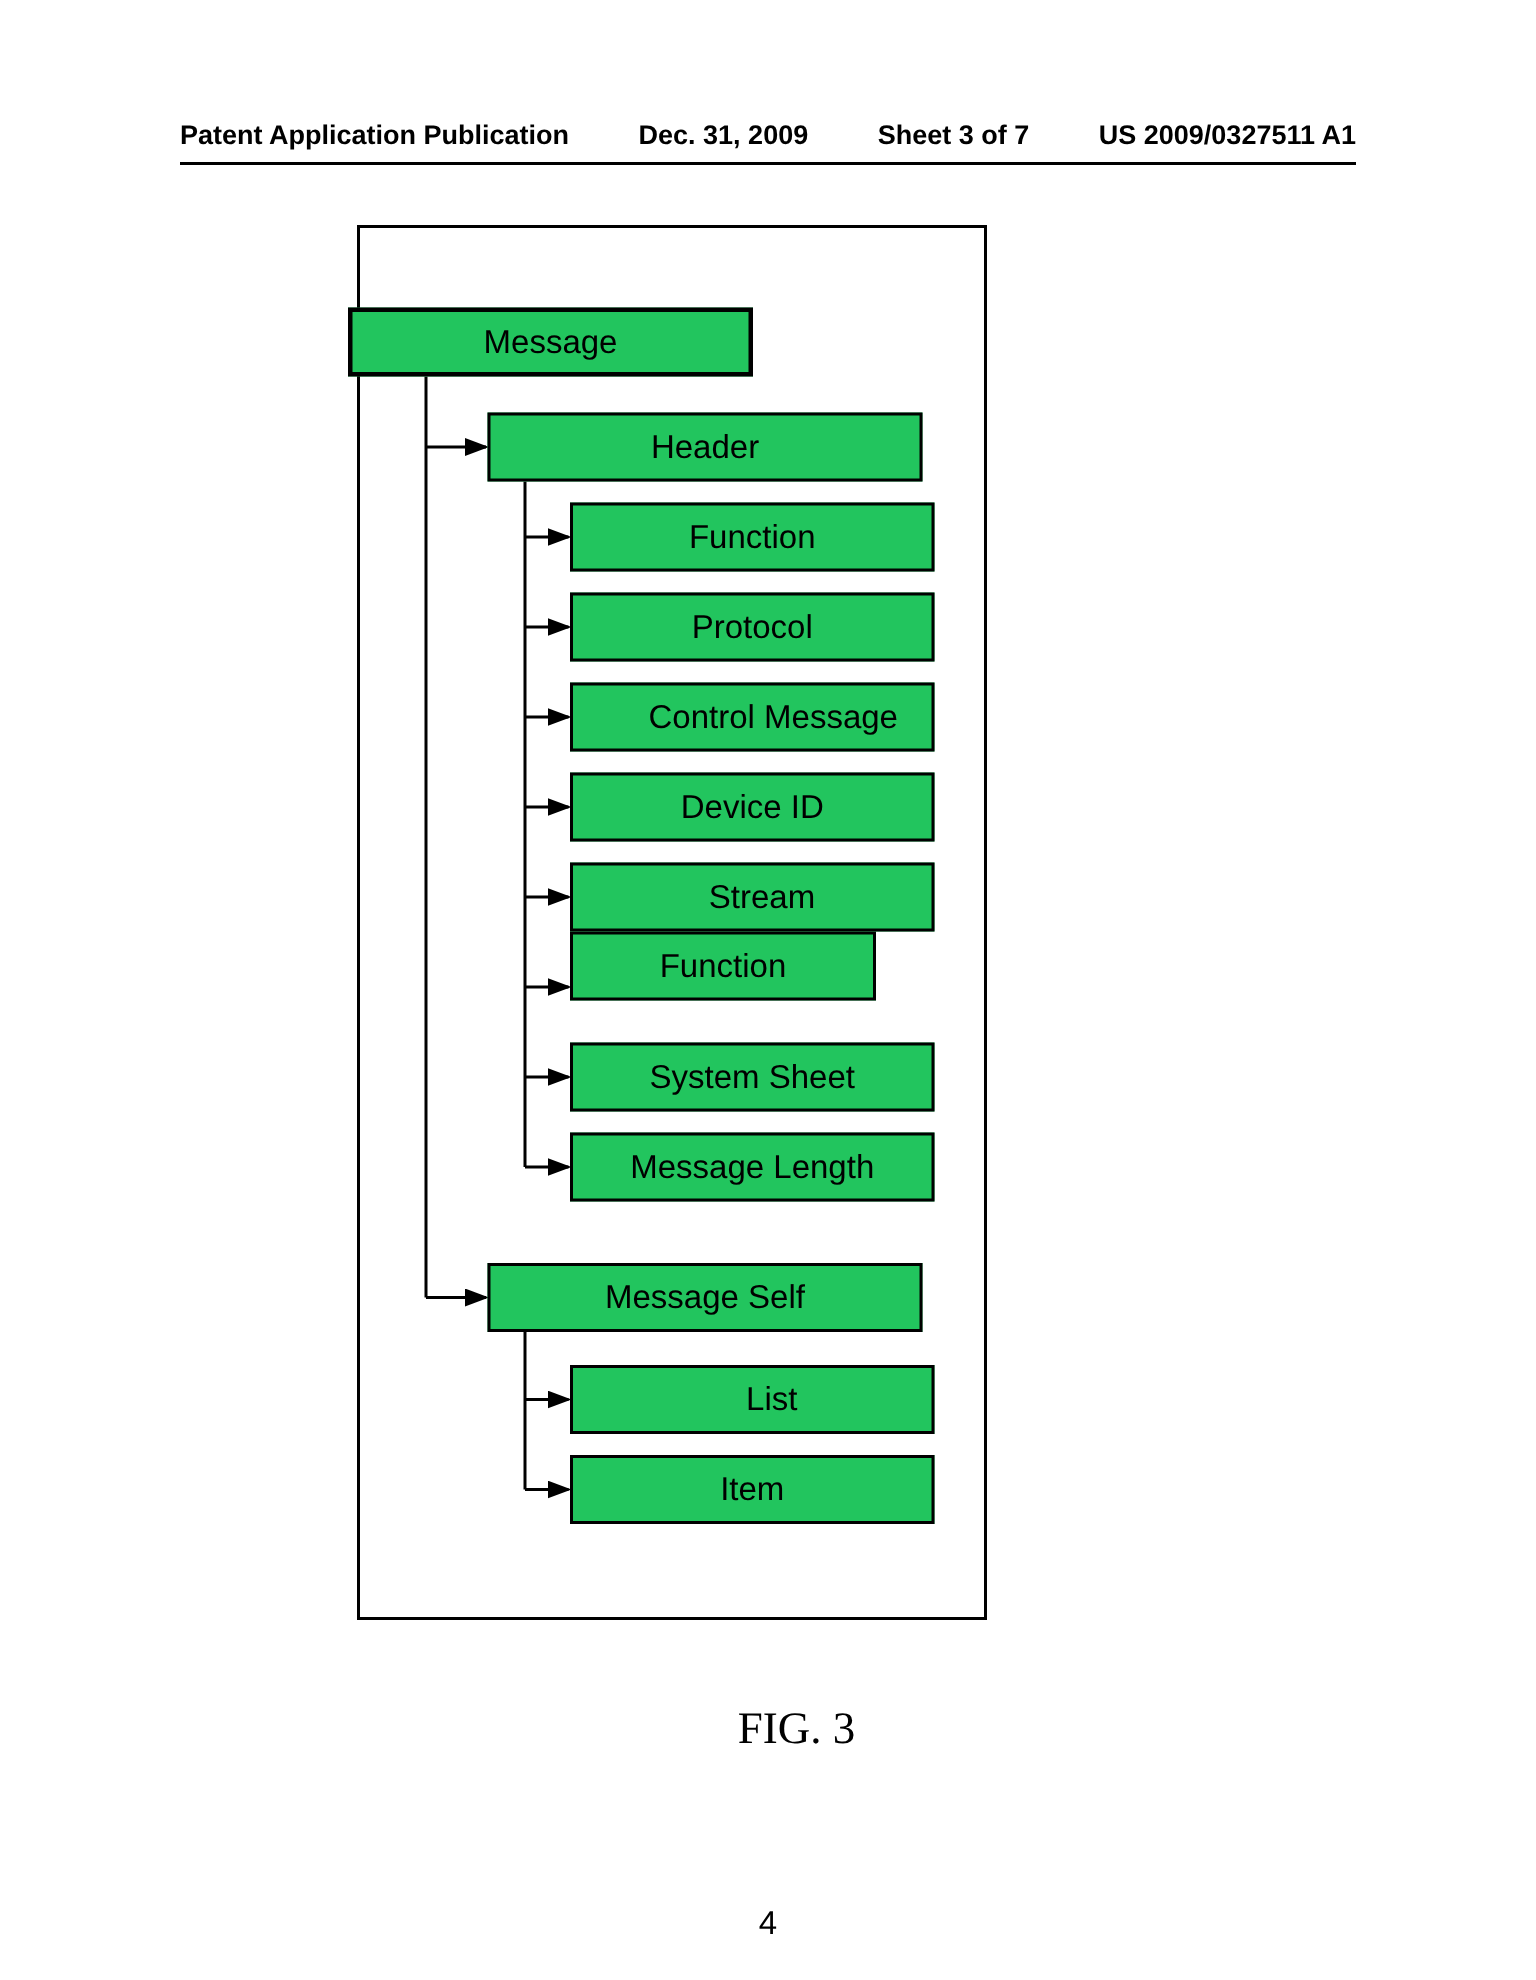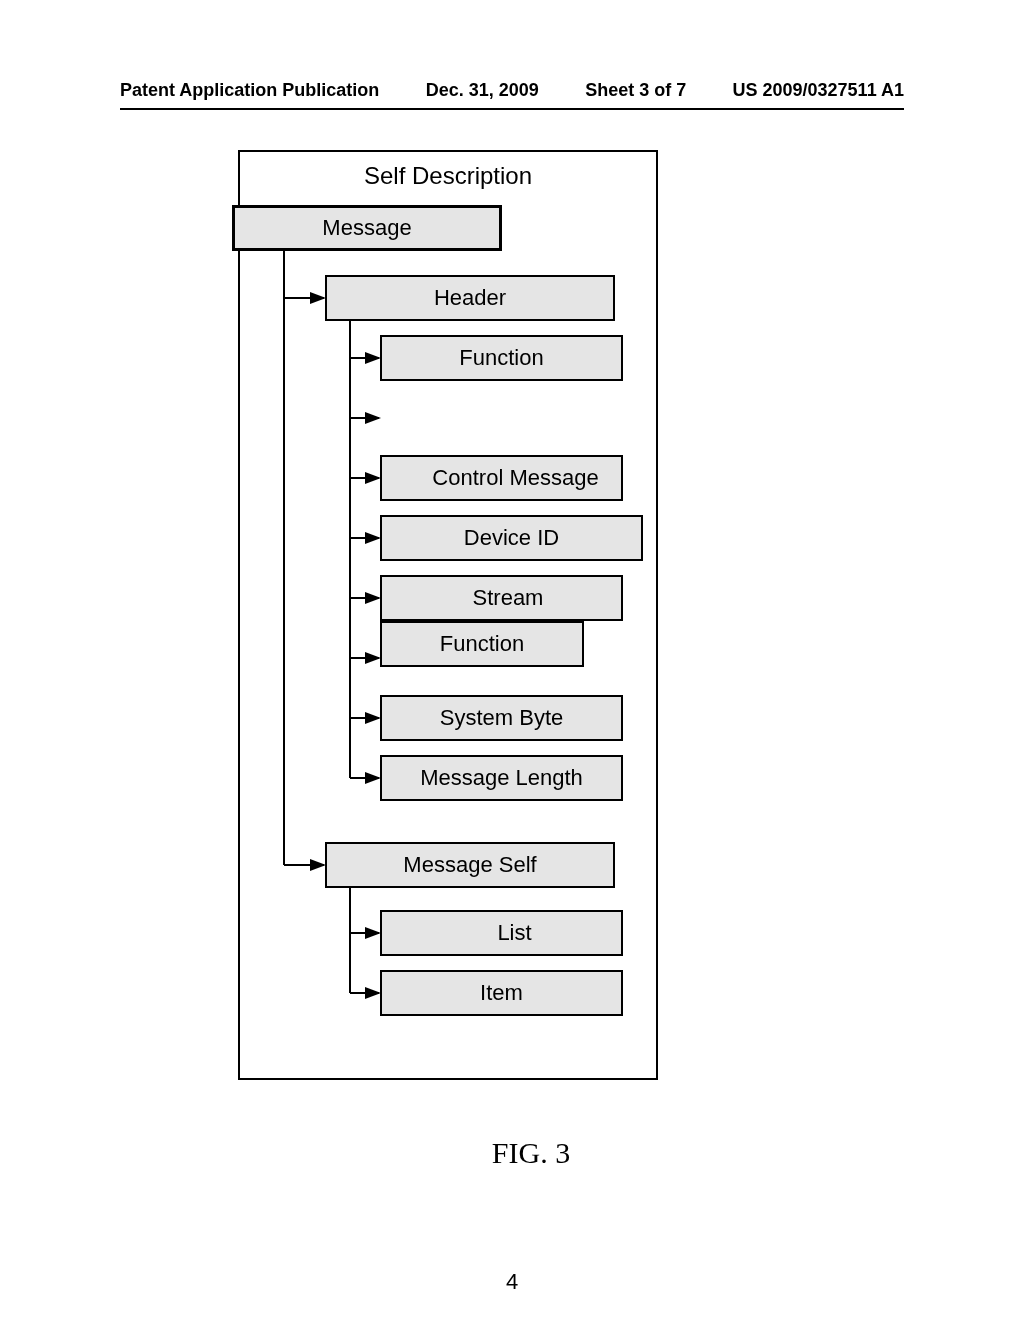--- a/index.html
+++ b/index.html
@@ -58,37 +58,37 @@
     position: absolute;
     top: 10px;
     left: 0; right: 0;
     text-align: center;
     font-size: 24px;
   }
 
   .box {
     position: absolute;
     border: 2px solid #000;
-    background: #e5e5e5;
+    background: #22c55e;
     text-align: center;
     font-size: 22px;
     display: flex;
     align-items: center;
     justify-content: center;
     box-sizing: border-box;
   }
 
   
   #box-message { left: -8px; top: 53px; width: 270px; height: 46px; border-width: 3px; }
 
   #box-header  { left: 85px; top: 123px; width: 290px; height: 46px; }
   #box-direction { left: 140px; top: 183px; width: 243px; height: 46px; }
   #box-protocol  { left: 140px; top: 243px; width: 243px; height: 46px; }
   #box-control   { left: 140px; top: 303px; width: 243px; height: 46px; padding-left: 28px; }
-  #box-deviceid  { left: 140px; top: 363px; width: 263px; height: 46px; }
+  #box-deviceid  { left: 140px; top: 363px; width: 243px; height: 46px; }
   #box-stream    { left: 140px; top: 423px; width: 243px; height: 46px; padding-left: 13px; }
   #box-function  { left: 140px; top: 469px; width: 204px; height: 46px; }
   #box-sysbyte   { left: 140px; top: 543px; width: 243px; height: 46px; }
   #box-msglen    { left: 140px; top: 603px; width: 243px; height: 46px; }
 
   #box-msgval    { left: 85px; top: 690px; width: 290px; height: 46px; }
   #box-list      { left: 140px; top: 758px; width: 243px; height: 46px; padding-left: 26px; }
   #box-item      { left: 140px; top: 818px; width: 243px; height: 46px; }
 
   svg.connectors {
@@ -114,21 +114,20 @@
 
   <div class="header">
     <span>Patent Application Publication</span>
     <span>Dec. 31, 2009</span>
     <span>Sheet 3 of 7</span>
     <span>US 2009/0327511 A1</span>
   </div>
   <div class="rule"></div>
 
   <div class="diagram">
-    <div class="diagram-title">Self Description</div>
 
     <svg class="connectors">
       <defs>
         <marker id="arrow" markerWidth="8" markerHeight="8" refX="7" refY="3" orient="auto">
           <path d="M0,0 L8,3 L0,6 Z" fill="#000"></path>
         </marker>
       </defs>
 
       <line x1="44" y1="99" x2="44" y2="713" stroke="#000" stroke-width="2"></line>
 
@@ -147,25 +146,26 @@
       <line x1="110" y1="626" x2="139" y2="626" stroke="#000" stroke-width="2" marker-end="url(#arrow)"></line>
 
       <line x1="110" y1="736" x2="110" y2="841" stroke="#000" stroke-width="2"></line>
       <line x1="110" y1="781" x2="139" y2="781" stroke="#000" stroke-width="2" marker-end="url(#arrow)"></line>
       <line x1="110" y1="841" x2="139" y2="841" stroke="#000" stroke-width="2" marker-end="url(#arrow)"></line>
     </svg>
 
     <div id="box-message" class="box">Message</div>
     <div id="box-header" class="box">Header</div>
     <div id="box-direction" class="box">Function</div>
+    <div id="box-protocol" class="box">Protocol</div>
     <div id="box-control" class="box">Control Message</div>
     <div id="box-deviceid" class="box">Device ID</div>
     <div id="box-stream" class="box">Stream</div>
     <div id="box-function" class="box">Function</div>
-    <div id="box-sysbyte" class="box">System Byte</div>
+    <div id="box-sysbyte" class="box">System Sheet</div>
     <div id="box-msglen" class="box">Message Length</div>
     <div id="box-msgval" class="box">Message Self</div>
     <div id="box-list" class="box">List</div>
     <div id="box-item" class="box">Item</div>
   </div>
 
   <div class="fig-label">FIG. 3</div>
 
   <div class="page-number">4</div>
 </div>

